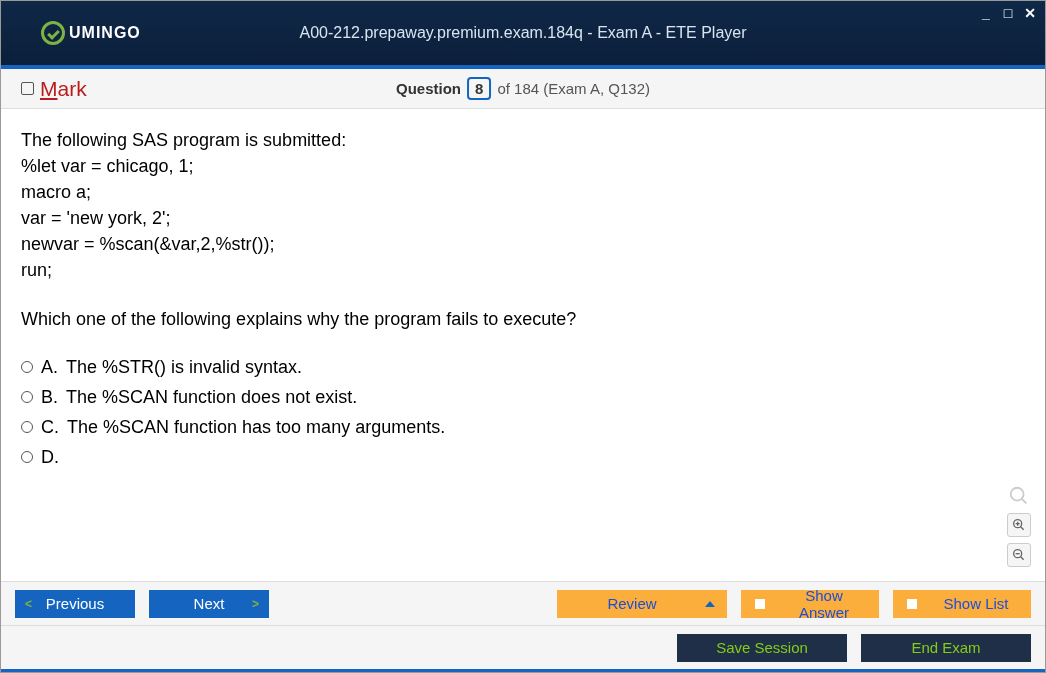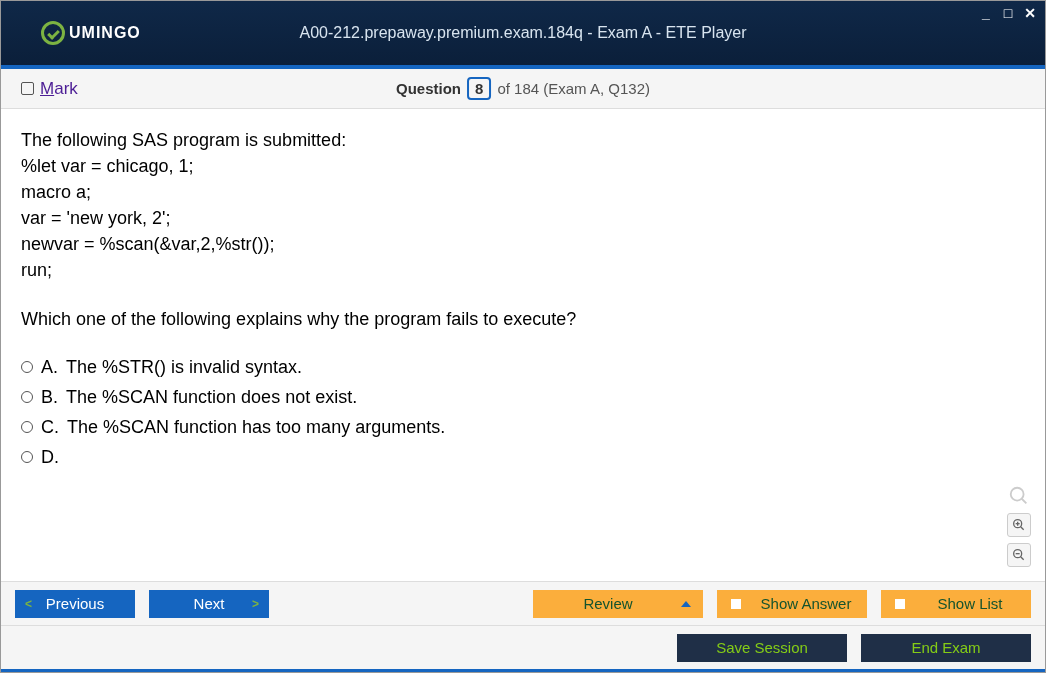--- a/index.html
+++ b/index.html
@@ -16,21 +16,21 @@
 .window-controls { position: absolute; right: 8px; top: 4px; display: flex; gap: 8px; color: #fff; font-size: 14px; font-weight: bold; }
 .win-ctrl { cursor: pointer; width: 14px; text-align: center; }
 
 
 .blue-sep { height: 4px; background: #1565c0; }
 
 
 .header-row { height: 40px; background: #f5f5f5; border-bottom: 1px solid #ddd; display: flex; align-items: center; padding: 0 20px; position: relative; }
 .mark-area { display: flex; align-items: center; gap: 6px; }
 .mark-checkbox { width: 13px; height: 13px; border: 1px solid #555; border-radius: 2px; }
-.mark-label { font-size: 17px; color: #4c1d95; }
+.mark-label { font-size: 21px; color: #b91c1c; }
 .mark-label span.u { text-decoration: underline; }
 .question-info { position: absolute; left: 50%; transform: translateX(-50%); display: flex; align-items: center; gap: 6px; font-size: 15px; color: #555; }
 .question-info .q-label { font-weight: bold; color: #333; }
 .q-num-box { border: 2px solid #1565c0; border-radius: 4px; padding: 1px 6px; color: #333; font-weight: bold; }
 
 
 .content { flex: 1; background: #fff; padding: 18px 20px; font-size: 18px; color: #000; line-height: 1.45; overflow: auto; position: relative; }
 .q-text p { margin: 0; }
 .q-prompt { margin-top: 22px; margin-bottom: 22px; }
 .options { list-style: none; }
@@ -41,24 +41,24 @@
 .zoom-btn { width: 24px; height: 24px; border: 1px solid #ccc; border-radius: 3px; background: #f5f5f5; color: #888; display: flex; align-items: center; justify-content: center; font-size: 14px; cursor: pointer; }
 .zoom-search { color: #ccc; cursor: pointer; }
 
 
 .btn-row1 { height: 44px; background: #f5f5f5; border-top: 1px solid #ddd; display: flex; align-items: center; padding: 0 14px; gap: 14px; }
 .nav-btn { width: 120px; height: 28px; background: #1565c0; color: #fff; display: flex; align-items: center; justify-content: center; position: relative; font-size: 15px; cursor: pointer; }
 .nav-btn .chev { position: absolute; font-size: 12px; color: #7cb342; font-weight: bold; }
 .nav-btn .chev.left { left: 10px; }
 .nav-btn .chev.right { right: 10px; }
 .spacer { flex: 1; }
-.orange-btn { height: 28px; background: #fbae3c; color: #14532d; display: flex; align-items: center; font-size: 15px; cursor: pointer; position: relative; }
+.orange-btn { height: 28px; background: #fbae3c; color: #1d4ed8; display: flex; align-items: center; font-size: 15px; cursor: pointer; position: relative; }
 .review-btn { width: 170px; justify-content: center; padding-right: 20px; }
 .review-btn .tri { position: absolute; right: 12px; width: 0; height: 0; border-left: 5px solid transparent; border-right: 5px solid transparent; border-bottom: 6px solid #1565c0; }
-.show-btn { width: 150px; padding-left: 14px; gap: 14px; }
+.show-btn { width: 138px; padding-left: 14px; gap: 14px; }
 .show-btn .sq { width: 10px; height: 10px; background: #fff; }
 .show-btn .lbl { flex: 1; text-align: center; padding-right: 10px; }
 
 
 .btn-row2 { height: 44px; background: #f5f5f5; border-top: 1px solid #ddd; display: flex; align-items: center; justify-content: flex-end; padding: 0 14px; gap: 14px; }
 .dark-btn { width: 170px; height: 28px; background: #1f2f47; color: #84cc16; display: flex; align-items: center; justify-content: center; font-size: 15px; cursor: pointer; }
 
 
 .bottom-sep { height: 3px; background: #1565c0; }
 </style>

